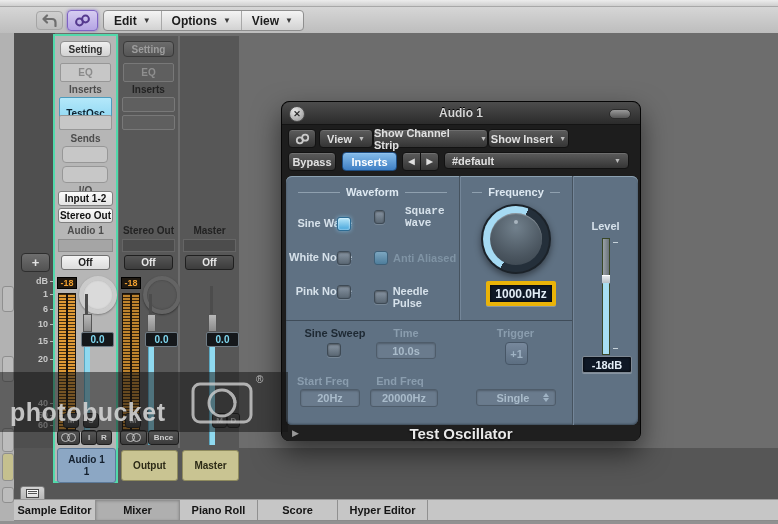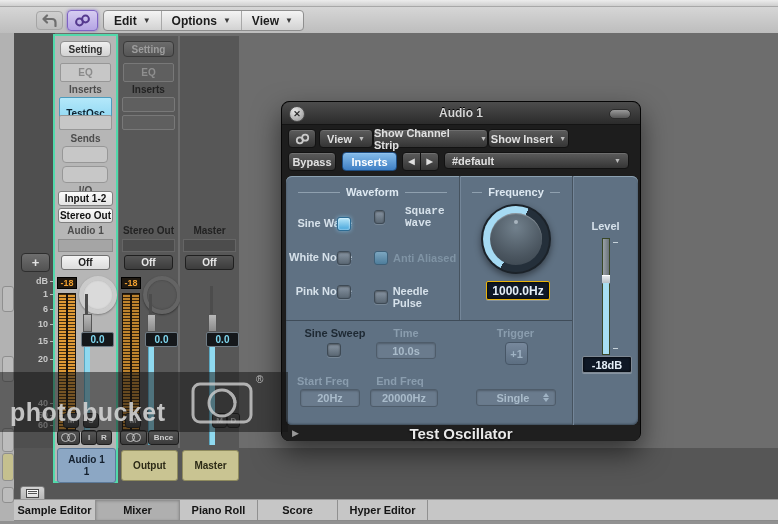--- a/index.html
+++ b/index.html
@@ -75,21 +75,21 @@
   .sec-head .line{flex:1;height:1px;background:#9fb0bd;opacity:.75;}
   .wf-item{position:absolute;display:flex;align-items:center;}
   .wf-label{font-size:11px;font-weight:bold;color:#d6e1ea;}
   .cb{width:14px;height:14px;border-radius:3px;background:linear-gradient(#8996a4,#5a6773);border:1px solid #3e4a55;box-shadow:inset 0 1px 2px rgba(0,0,0,.45),0 1px 0 rgba(255,255,255,.15);box-sizing:border-box;}
   .cb.checked{background:linear-gradient(#b9e7fa,#45a5dc);border-color:#2d6c94;box-shadow:inset 0 0 2px #fff,0 0 4px rgba(130,205,245,.7);}
   .wf-item.dim .wf-label{color:#7f93a4;}
   .wf-item.dim .cb.checked{background:linear-gradient(#7ca6c0,#4e7d9b);border-color:#3e6078;box-shadow:none;}
   .dim-lbl{color:#8a9dae;font-size:11px;font-weight:bold;text-align:center;}
   .dark-lbl{color:#1e2933;font-size:11px;font-weight:bold;text-align:center;}
   .dim-field{position:absolute;background:#6a7b8d;border:1px solid #4e5c6a;border-radius:3px;color:#a9bbca;font-size:11px;font-weight:bold;display:flex;align-items:center;justify-content:center;box-shadow:inset 0 1px 2px rgba(0,0,0,.25);}
-  .dark-field{position:absolute;background:#0f1826;border:1px solid #eab308;border-radius:2px;color:#e3edf6;font-weight:bold;display:flex;align-items:center;justify-content:center;box-shadow:0 1px 0 rgba(255,255,255,.25), inset 0 0 3px #000;}
+  .dark-field{position:absolute;background:#0f1826;border:4px solid #eab308;border-radius:2px;color:#e3edf6;font-weight:bold;display:flex;align-items:center;justify-content:center;box-shadow:0 1px 0 rgba(255,255,255,.25), inset 0 0 3px #000;}
   #freq-ring-outer{position:absolute;left:21px;top:28px;width:70px;height:70px;border-radius:50%;background:#1b2229;box-shadow:0 3px 7px rgba(0,0,0,.45);}
   #freq-ring{position:absolute;left:2px;top:2px;width:66px;height:66px;border-radius:50%;background:conic-gradient(from 0deg,#a5daf3 0deg 22deg,#242f3a 22deg 208deg,#a5daf3 208deg 360deg);}
   #freq-knob{position:absolute;left:7px;top:7px;width:52px;height:52px;border-radius:50%;background:radial-gradient(circle at 50% 28%,#71808c,#4a555f 65%,#38424b);box-shadow:inset 0 1px 1px rgba(255,255,255,.3);}
   #freq-dot{position:absolute;left:24px;top:7px;width:4px;height:4px;border-radius:50%;background:#a8b4be;}
   #lvl-groove{position:absolute;left:29px;top:62px;width:8px;height:117px;background:#5b666f;border:1px solid #394727;box-sizing:border-box;}
   #lvl-upper{position:absolute;left:0;top:0;width:100%;height:38px;background:linear-gradient(to right,#9aa1a7,#6b7publish);background:linear-gradient(to right,#9aa1a7,#6b747b);}
   #lvl-thumb{position:absolute;left:-1px;top:36px;width:8px;height:7px;background:linear-gradient(#e8ecef,#b9c1c7);border-top:1px solid #fff;border-bottom:1px solid #5a646c;}
   #lvl-fill{position:absolute;left:0;top:44px;width:100%;height:71px;background:#a7dff2;}
   .lvl-tick{position:absolute;width:5px;height:1px;background:#c7d2da;}
   #trig-plus{position:absolute;background:linear-gradient(#77889c,#5c6e81);border:1px solid #47566  6;border:1px solid #475666;border-radius:4px;color:#9fb2c3;font-size:11px;font-weight:bold;display:flex;align-items:center;justify-content:center;}

